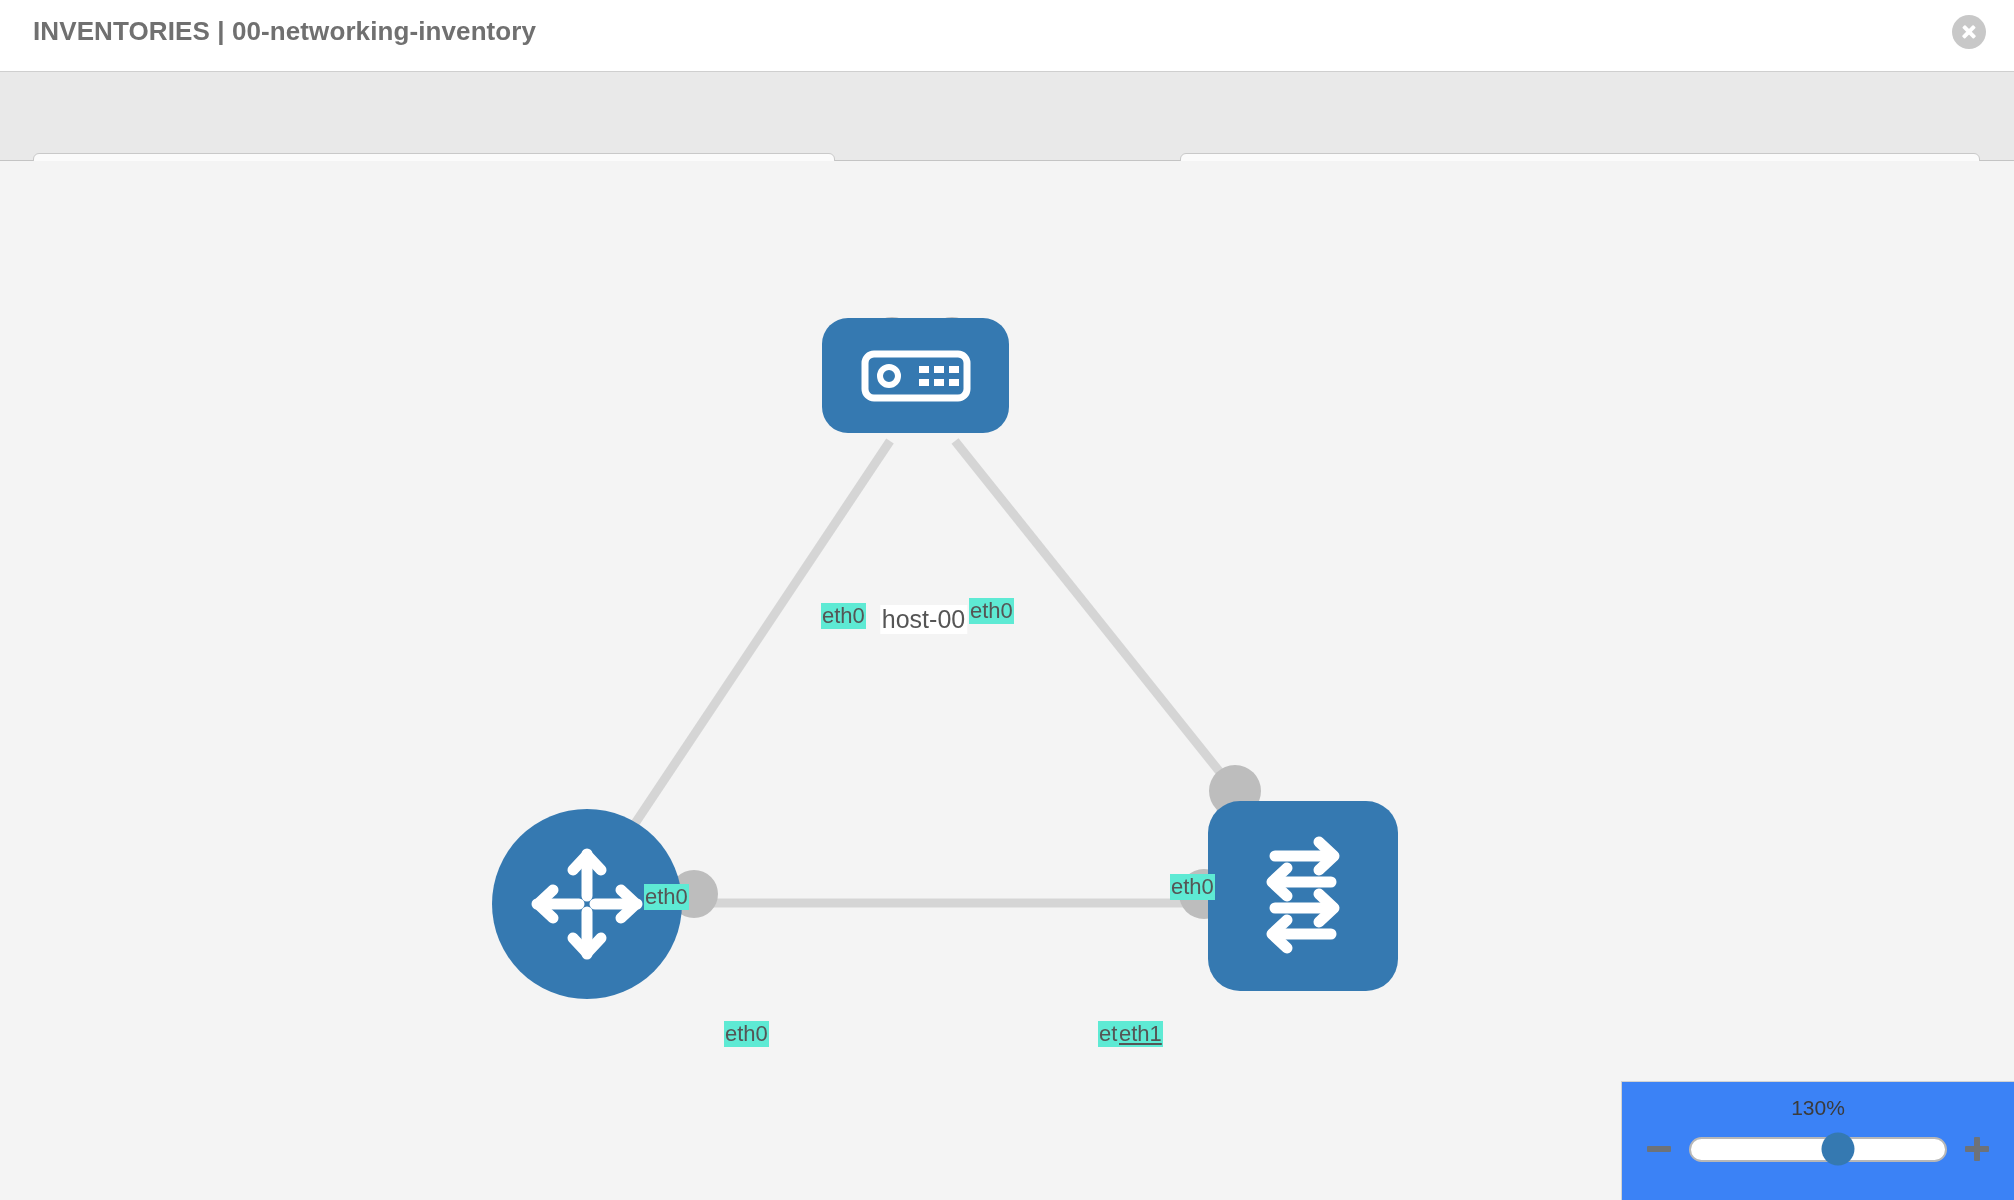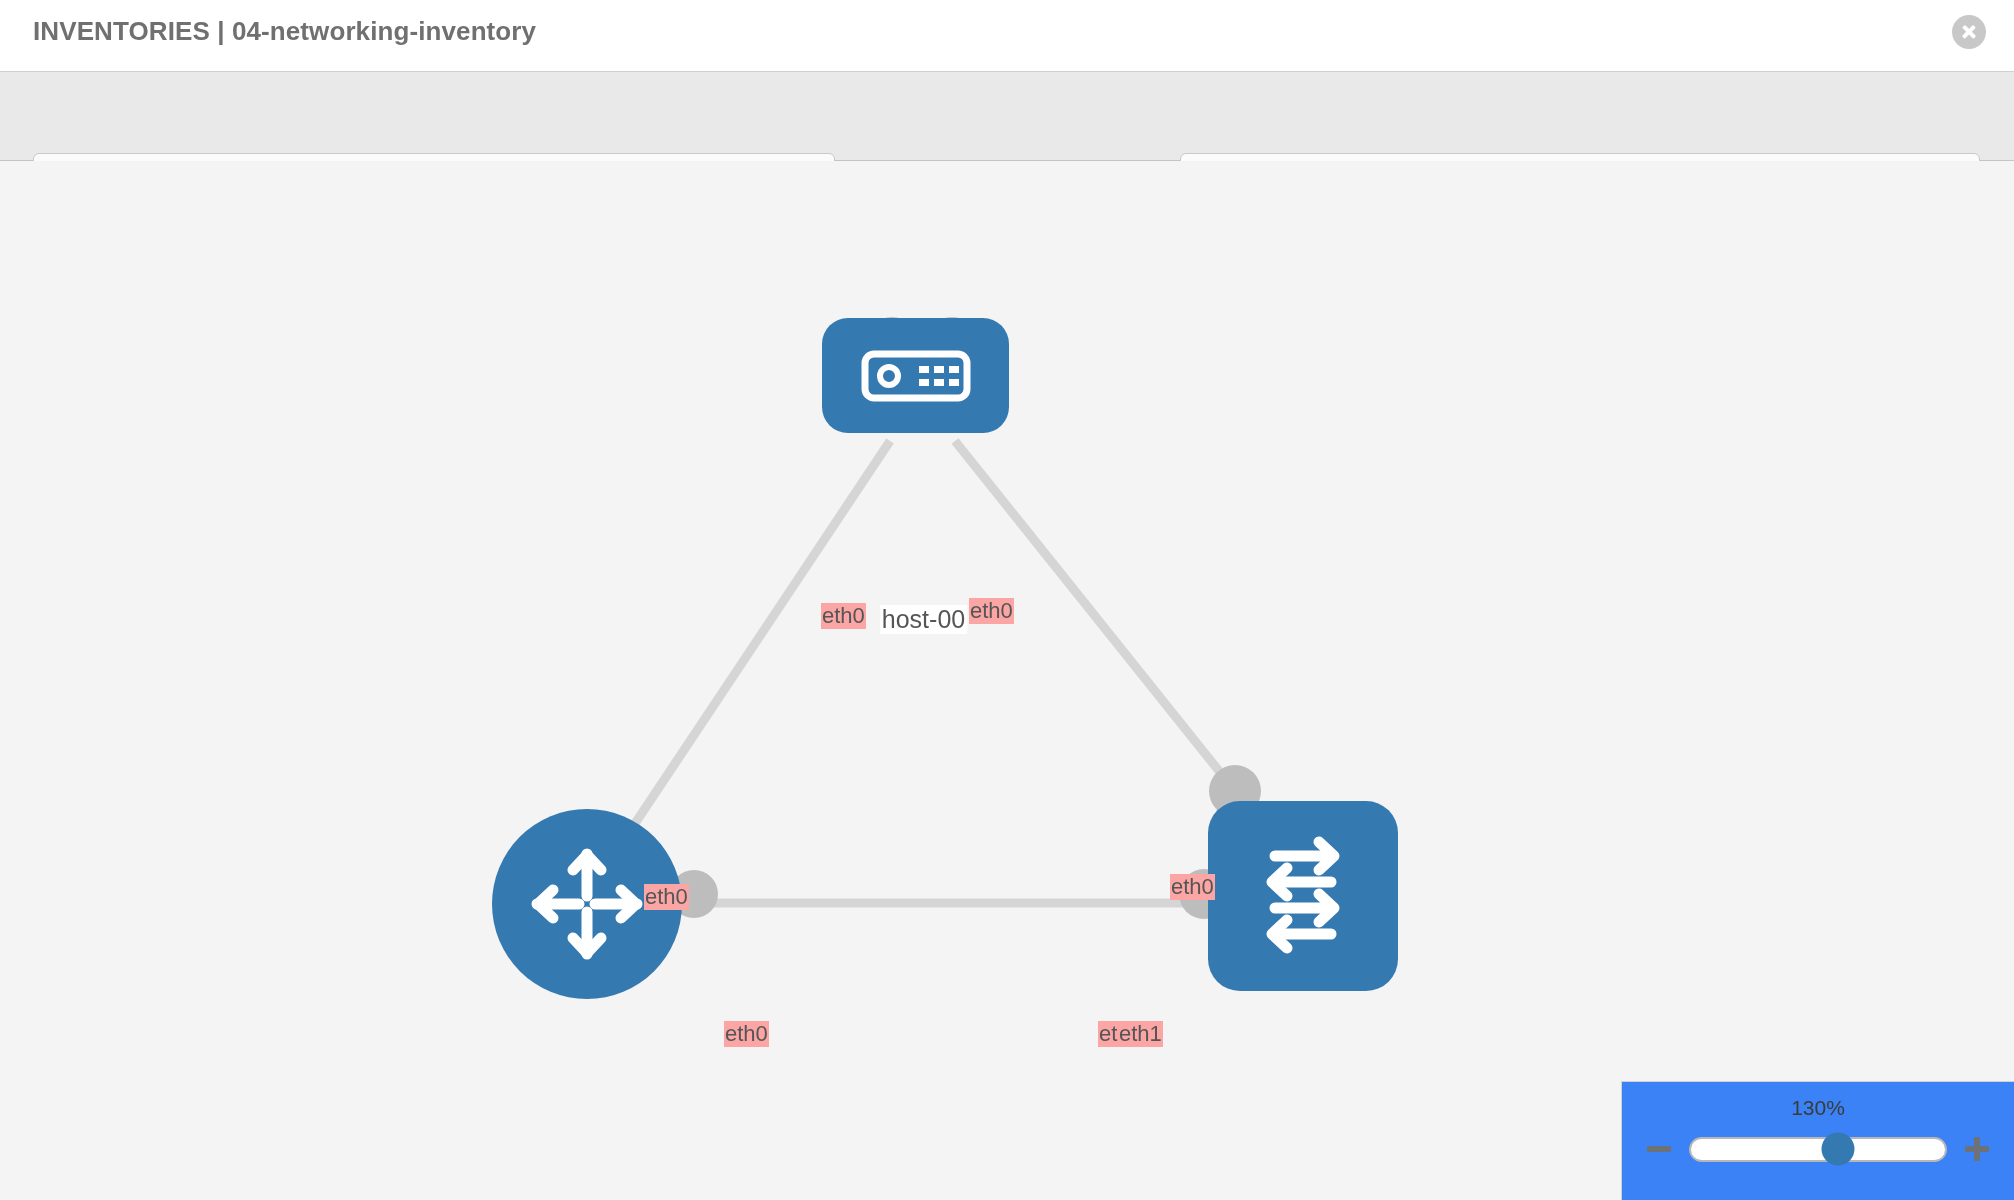--- a/index.html
+++ b/index.html
@@ -163,21 +163,21 @@
   #node-router .node-shape { width: 190px; height: 190px; border-radius: 50%; }
 
   #node-switch { left: 1208px; top: 640px; width: 190px; height: 190px; }
   #node-switch .node-shape { width: 190px; height: 190px; border-radius: 32px; }
 
   
   .edge-label {
     position: absolute;
     font-size: 22px;
     color: #555555;
-    background: #fca5a5;
+    background: #5eead4;
     white-space: nowrap;
     padding: 0 1px;
     line-height: 1.2;
   }
 
   
   .zoom-panel {
     position: absolute;
     left: 1621px;
     top: 1081px;
@@ -252,21 +252,21 @@
     transform: translate(-50%, -50%);
     cursor: pointer;
   }
 </style>
 </head>
 <body>
 
 <div id="app">
 
   <div class="header">
-    <div class="page-title">INVENTORIES | 04-networking-inventory</div>
+    <div class="page-title">INVENTORIES | 00-networking-inventory</div>
     <div class="close-btn"></div>
   </div>
 
   <div class="toolbar">
 
     <div class="select-box" id="actions-select">
       <span class="sel-label">ACTIONS</span>
       <span class="caret"></span>
     </div>
 
@@ -361,21 +361,21 @@
       </div>
 
     </div>
 
     <div class="edge-label" style="left:821px; top:442px;">eth0</div>
     <div class="edge-label" style="left:969px; top:437px;">eth0</div>
     <div class="edge-label" style="left:644px; top:723px;">eth0</div>
     <div class="edge-label" style="left:1170px; top:713px;">eth0</div>
     <div class="edge-label" style="left:724px; top:860px;">eth0</div>
     <div class="edge-label" style="left:1098px; top:860px;">eth0</div>
-    <div class="edge-label" style="left:1118px; top:860px;">eth1</div>
+    <div class="edge-label" style="left:1118px; top:860px;text-decoration:underline;">eth1</div>
 
   </div>
 
   <div class="zoom-panel">
     <div class="zoom-value">130%</div>
     <div class="zoom-row">
       <span class="zoom-minus"></span>
       <span class="zoom-track">
         <span class="zoom-thumb" id="zoom-thumb" style="left: 58%;"></span>
       </span>

